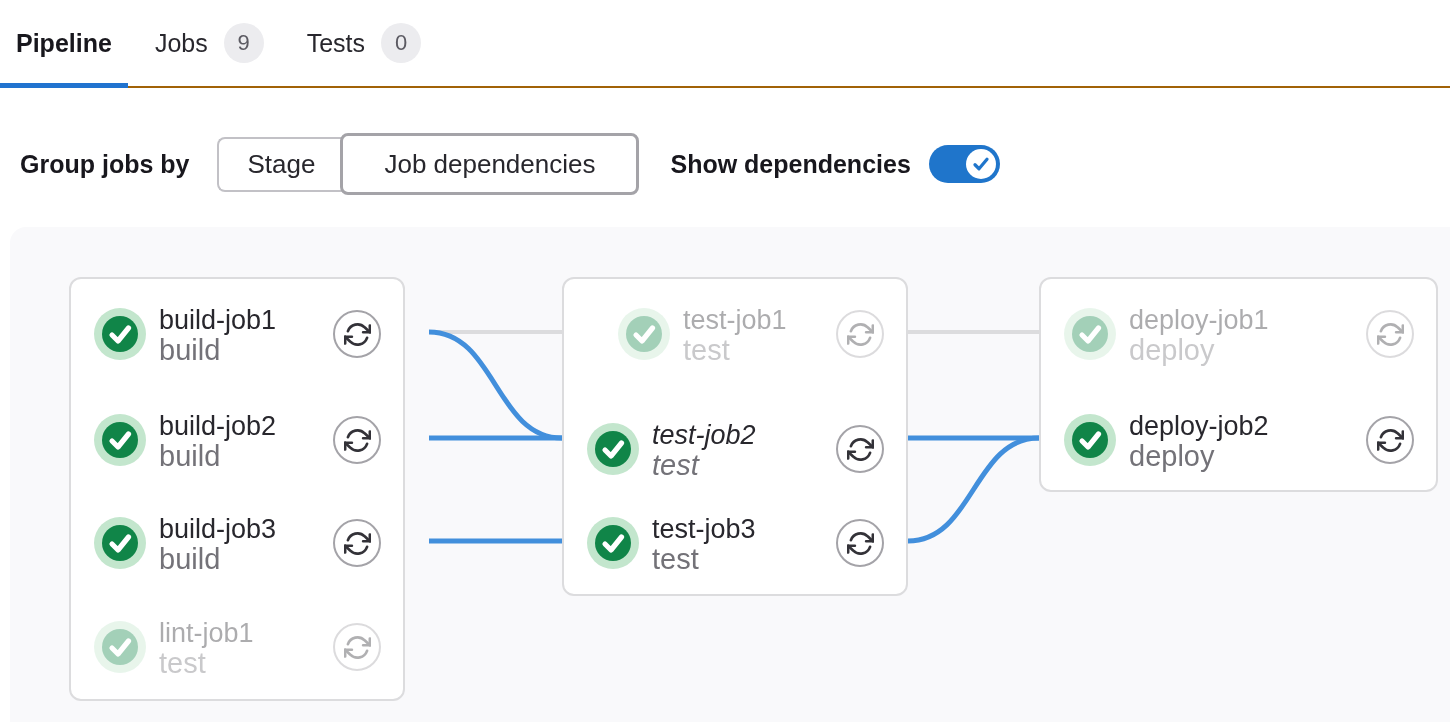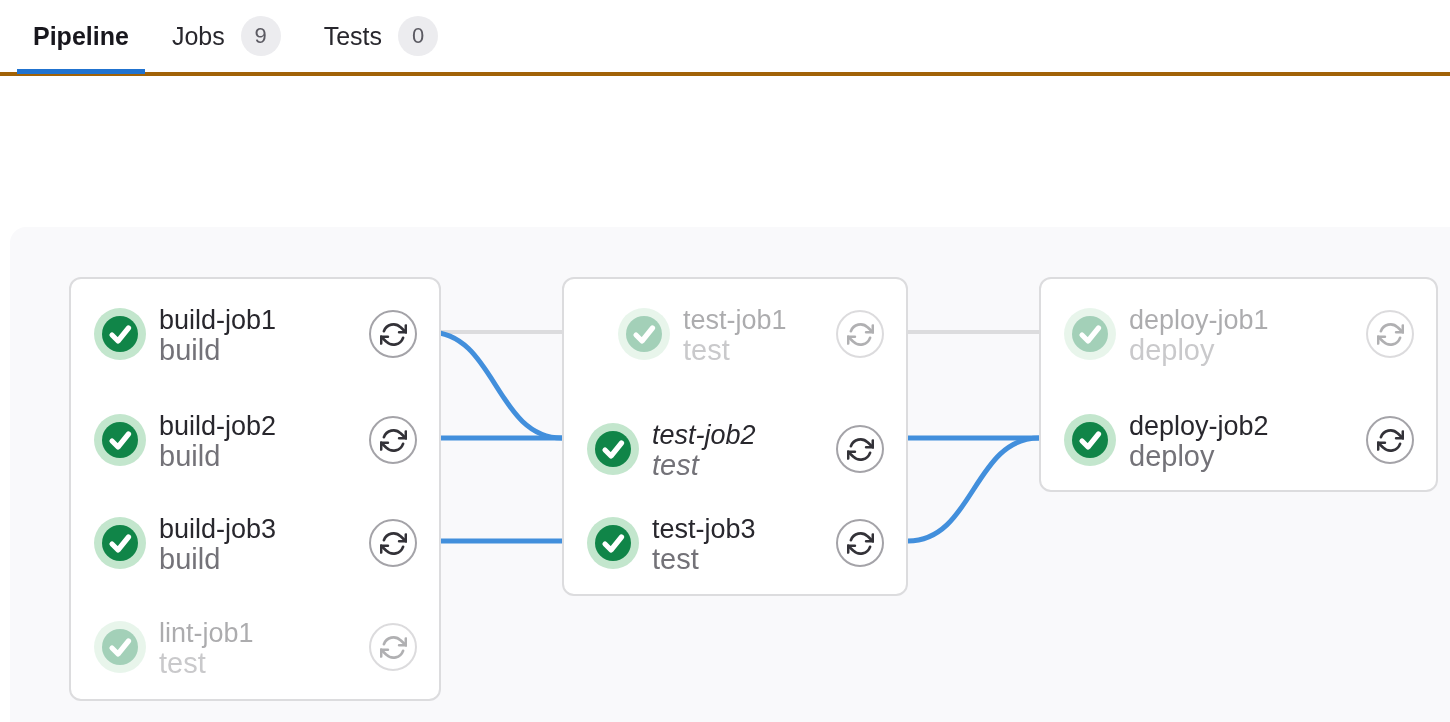--- a/index.html
+++ b/index.html
@@ -1,21 +1,21 @@
 <!DOCTYPE html>
 <html><head>
 <meta charset="utf-8">
 <style>
   * { margin:0; padding:0; box-sizing:border-box; }
   html,body { background:#fff; }
   body { font-family:"Liberation Sans", sans-serif; color:#28272d; }
   .page { position:relative; width:1450px; height:722px; background:#fff; overflow:hidden; }
 
   
-  .tabs { display:flex; align-items:stretch; height:76px; border-bottom:4px solid #a16207; padding-left:17px; }
+  .tabs { display:flex; align-items:stretch; height:88px; border-bottom:2px solid #a16207; }
   .tab { position:relative; display:flex; align-items:center; gap:13px; padding:0 16px; font-size:25px; color:#28272d; cursor:pointer; }
   .tab + .tab { margin-left:11px;gap:16px; }
   .tab.active { font-weight:700; color:#18171d; }
   .tab.active::after { content:""; position:absolute; left:0; right:0; bottom:-2px; height:5px; background:#2173cf; }
   .badge { background:#ececef; color:#5b5a62; font-size:22px; min-width:40px; height:40px; padding:0 8px; border-radius:20px; display:flex; align-items:center; justify-content:center; }
 
   
   .controls { display:flex; align-items:center; margin:44px 0 0 20px; height:64px; }
   .bold-label { font-weight:700; font-size:25px; color:#18171d; white-space:nowrap; }
   .segmented { display:flex; align-items:center; margin-left:28px; }
@@ -50,33 +50,48 @@
     <div class="tab">
       <span>Jobs</span>
       <span class="badge">9</span>
     </div>
     <div class="tab">
       <span>Tests</span>
       <span class="badge">0</span>
     </div>
   </nav>
 
+  <div class="controls">
+    <span class="bold-label">Group jobs by</span>
+    <div class="segmented">
+      <button class="seg seg-stage">Stage</button>
+      <button class="seg seg-selected">Job dependencies</button>
+    </div>
+    <span class="bold-label show-label">Show dependencies</span>
+    <button class="toggle">
+      <span class="knob">
+        <svg viewBox="0 0 16 16" width="20" height="20" fill="none" stroke="#1f75cb" stroke-width="2.6" stroke-linecap="round" stroke-linejoin="round">
+            <path d="M3.2 8.6l3.2 3.2 6.4-7.6"></path>
+          </svg>
+      </span>
+    </button>
+  </div>
 
   <div class="graph">
     <svg class="links-svg" viewBox="0 0 1460 515">
         <path d="M419 105 L552 105" fill="none" stroke="#dcdcde" stroke-width="4"></path>
         <path d="M898 105 L1029 105" fill="none" stroke="#dcdcde" stroke-width="4"></path>
         <path d="M419 105 C485.5 105 485.5 211 552 211" fill="none" stroke="#428fdc" stroke-width="5"></path>
         <path d="M419 211 L552 211" fill="none" stroke="#428fdc" stroke-width="5"></path>
         <path d="M419 314 L552 314" fill="none" stroke="#428fdc" stroke-width="5"></path>
         <path d="M898 211 L1029 211" fill="none" stroke="#428fdc" stroke-width="5"></path>
         <path d="M898 314 C963.5 314 963.5 211 1029 211" fill="none" stroke="#428fdc" stroke-width="5"></path>
       </svg>
 
-  <div class="job-card" style="left: 59px; top: 50px; width: 372px; height: 424px;">
+  <div class="job-card" style="left: 59px; top: 50px; width: 336px; height: 424px;">
         <div class="job-row" style="top: 5px;">
           <span class="status-icon"><svg viewBox="0 0 52 52" width="52" height="52">
               <circle cx="26" cy="26" r="26" fill="#c3e6cd"></circle>
               <circle cx="26" cy="26" r="18" fill="#108548"></circle>
               <path d="M18 27l6 6 10.5-13" stroke="#fff" stroke-width="5.2" fill="none" stroke-linecap="round" stroke-linejoin="round"></path>
             </svg></span>
           <span class="job-text">
             <span class="job-name">build-job1</span>
             <span class="job-stage">build</span>
           </span>

